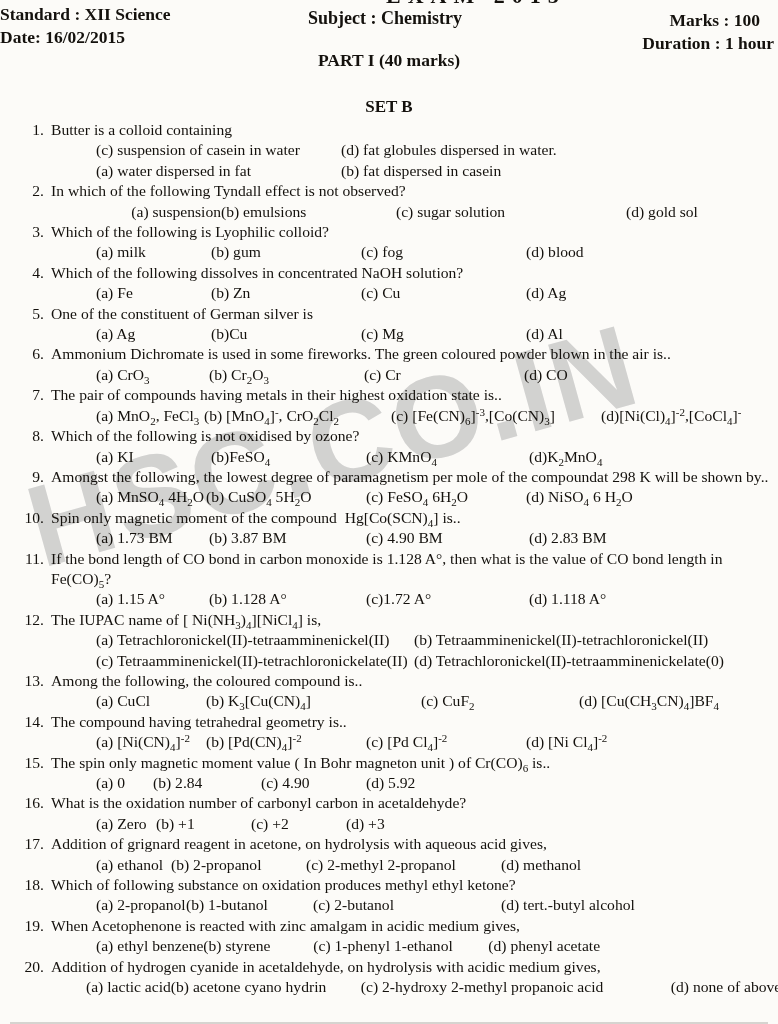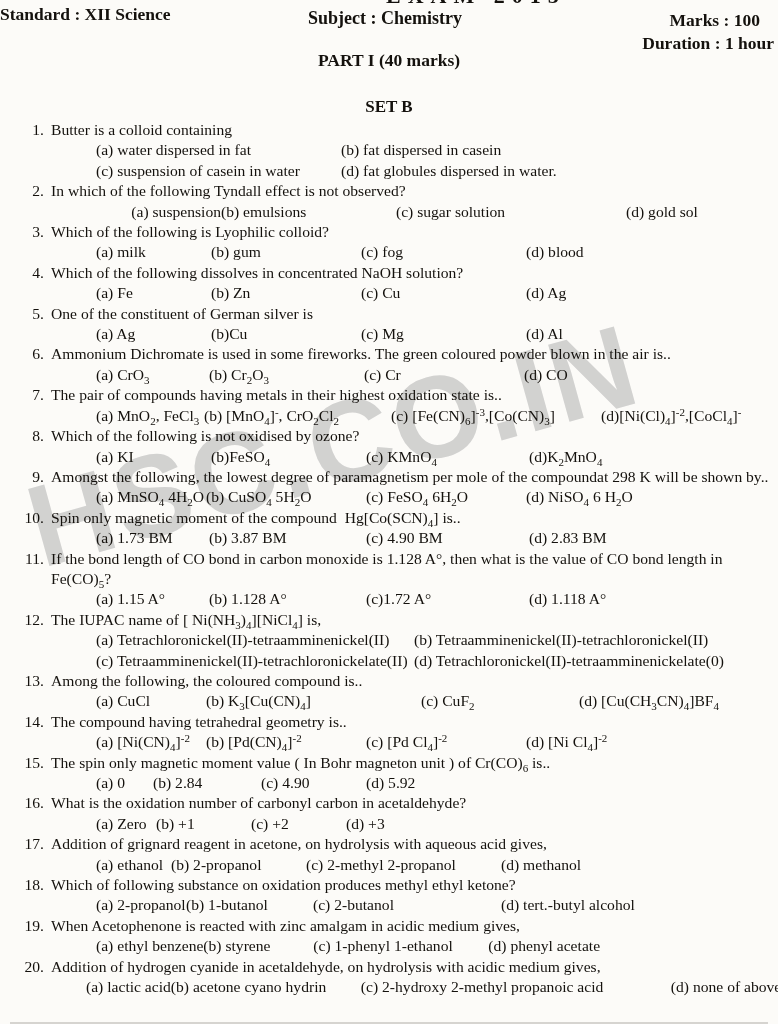--- a/index.html
+++ b/index.html
@@ -65,37 +65,38 @@
 </style>
 </head>
 <body>
 
 <div class="page">
   <div class="watermark">HSC.CO.IN</div>
   <div class="cut-top">EXAM 2015</div>
 
   <div class="h-left">
     <div>Standard : XII Science</div>
+    <div>Date: 16/02/2015</div>
   </div>
   <div class="h-center">Subject : Chemistry</div>
   <div class="h-right">
     <div class="marks">Marks : 100</div>
     <div>Duration : 1 hour</div>
   </div>
 
   <div class="part-title">PART I (40 marks)</div>
   <div class="set-label">SET B</div>
 
   <div class="questions" id="questions">
       <div class="q">
         <span class="qnum">1.</span>
         <div class="qbody">
           <div class="qtext">Butter is a colloid containing</div>
+          <div class="opts"><span class="opt" style="min-width: 245px;">(c) suspension of casein in water</span><span class="opt">(d) fat globules dispersed in water.</span></div>
           <div class="opts"><span class="opt" style="min-width: 245px;">(a) water dispersed in fat</span><span class="opt">(b) fat dispersed in casein</span></div>
-          <div class="opts"><span class="opt" style="min-width: 245px;">(c) suspension of casein in water</span><span class="opt">(d) fat globules dispersed in water.</span></div>
         </div>
       </div>
       <div class="q">
         <span class="qnum">2.</span>
         <div class="qbody">
           <div class="qtext">In which of the following Tyndall effect is not observed?</div>
           <div class="opts"><span class="opt" style="min-width: 125px; text-align: right;">(a) suspension</span><span class="opt" style="min-width: 175px;">(b) emulsions</span><span class="opt" style="min-width: 230px;">(c) sugar solution</span><span class="opt">(d) gold sol</span></div>
         </div>
       </div>
       <div class="q">

